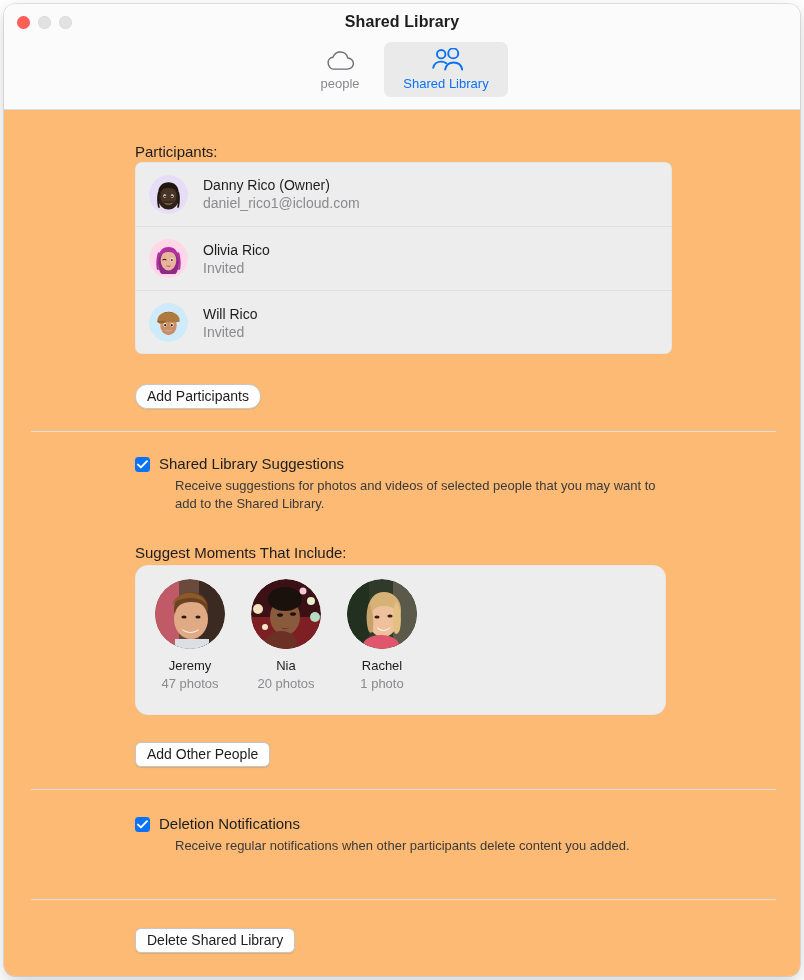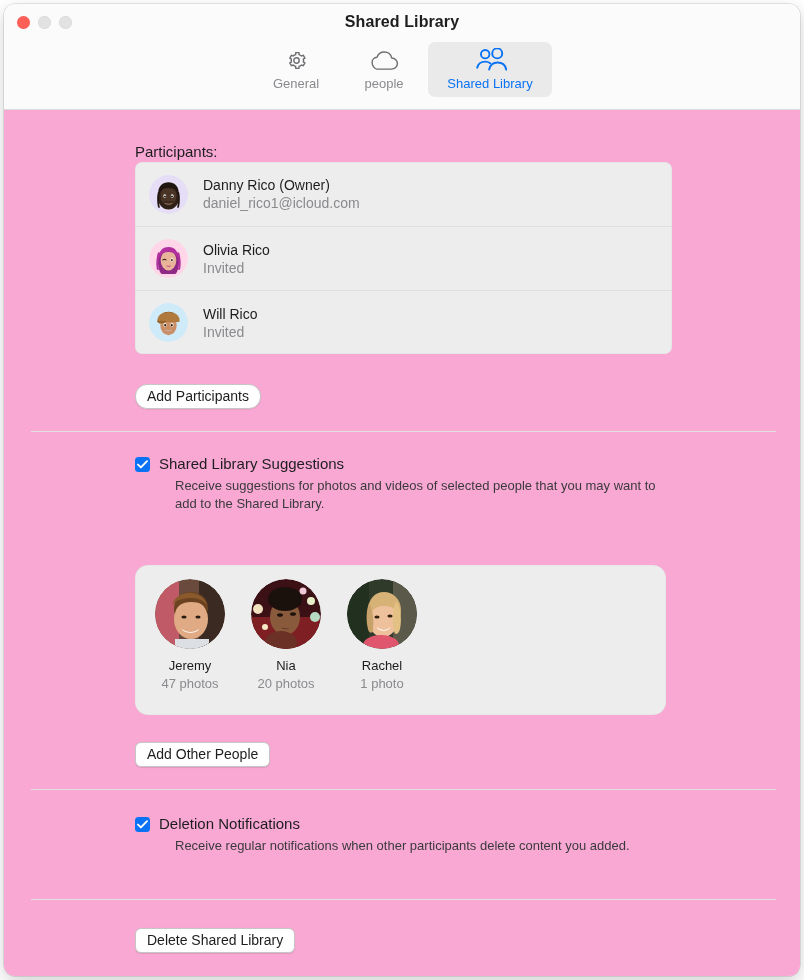--- a/index.html
+++ b/index.html
@@ -90,21 +90,21 @@
   }
   .tab .ticon { height: 26px; display: flex; align-items: center; justify-content: center; }
   .tab.wide { width: 124px; }
   .tab.selected { background: #eaeaea; }
   .tab.selected .tlabel { color: #0a72f5; }
 
   
   .content {
     position: relative;
     flex: 1;
-    background: #f9a8d4;
+    background: #fdba74;
   }
 
   .label-head {
     position: absolute;
     font-size: 15px;
     color: #1d1d1f;
   }
 
   .hr {
     position: absolute;
@@ -234,29 +234,20 @@
     <div class="traffic">
       <div class="light close"></div>
       <div class="light min"></div>
       <div class="light max"></div>
     </div>
 
     <div class="win-title">Shared Library</div>
 
     <div class="tabs">
 
-      <div class="tab">
-        <span class="ticon">
-          <svg width="23" height="23" viewBox="0 0 24 24" fill="none" stroke="#6e6e73" stroke-width="1.5">
-            <path d="M12 9.2a2.8 2.8 0 100 5.6 2.8 2.8 0 000-5.6z"></path>
-            <path d="M19.3 12c0-.5-.05-1-.15-1.45l1.6-1.2-1.6-2.78-1.9.72a6.9 6.9 0 00-2.5-1.45L14.5 3.8h-3.2l-.25 2.04c-.92.3-1.77.8-2.5 1.45l-1.9-.72-1.6 2.78 1.6 1.2c-.1.46-.15.95-.15 1.45s.05 1 .15 1.45l-1.6 1.2 1.6 2.78 1.9-.72c.73.65 1.58 1.15 2.5 1.45l.25 2.04h3.2l.25-2.04a6.9 6.9 0 002.5-1.45l1.9.72 1.6-2.78-1.6-1.2c.1-.46.15-.95.15-1.45z"></path>
-          </svg>
-        </span>
-        <span class="tlabel">General</span>
-      </div>
 
       <div class="tab">
         <span class="ticon">
           <svg width="30" height="21" viewBox="0 0 32 22" fill="none" stroke="#6e6e73" stroke-width="1.5" stroke-linejoin="round">
             <path d="M8.3 20.2h15.6c3.6 0 6.4-2.6 6.4-5.9 0-3.2-2.6-5.8-6-5.9-.9-3.7-4.1-6.4-8-6.4-3.6 0-6.7 2.3-7.8 5.6-3 .3-5.2 2.7-5.2 5.6 0 3.1 2.6 7 5 7z"></path>
           </svg>
         </span>
         <span class="tlabel">people</span>
       </div>
 
@@ -350,20 +341,21 @@
     <div class="check-row" style="left:131px; top:345px; width:540px;">
       <div class="cbox">
         <svg width="11" height="9" viewBox="0 0 11 9">
           <path d="M1 4.6L3.9 7.4 10 1.2" stroke="#ffffff" stroke-width="1.9" fill="none" stroke-linecap="round" stroke-linejoin="round"></path>
         </svg>
       </div>
       <span class="cb-label">Shared Library Suggestions</span>
       <span class="cb-desc">Receive suggestions for photos and videos of selected people that you may want to add to the Shared Library.</span>
     </div>
 
+    <div class="label-head" style="left:131px; top:434px;">Suggest Moments That Include:</div>
 
     <div class="people-box" style="top:455px;">
       <div class="people-strip">
 
         <div class="person">
           <svg class="face" viewBox="0 0 70 70">
             <defs>
                 <clipPath id="c1">
                   <circle cx="35" cy="35" r="35"></circle>
                 </clipPath>

